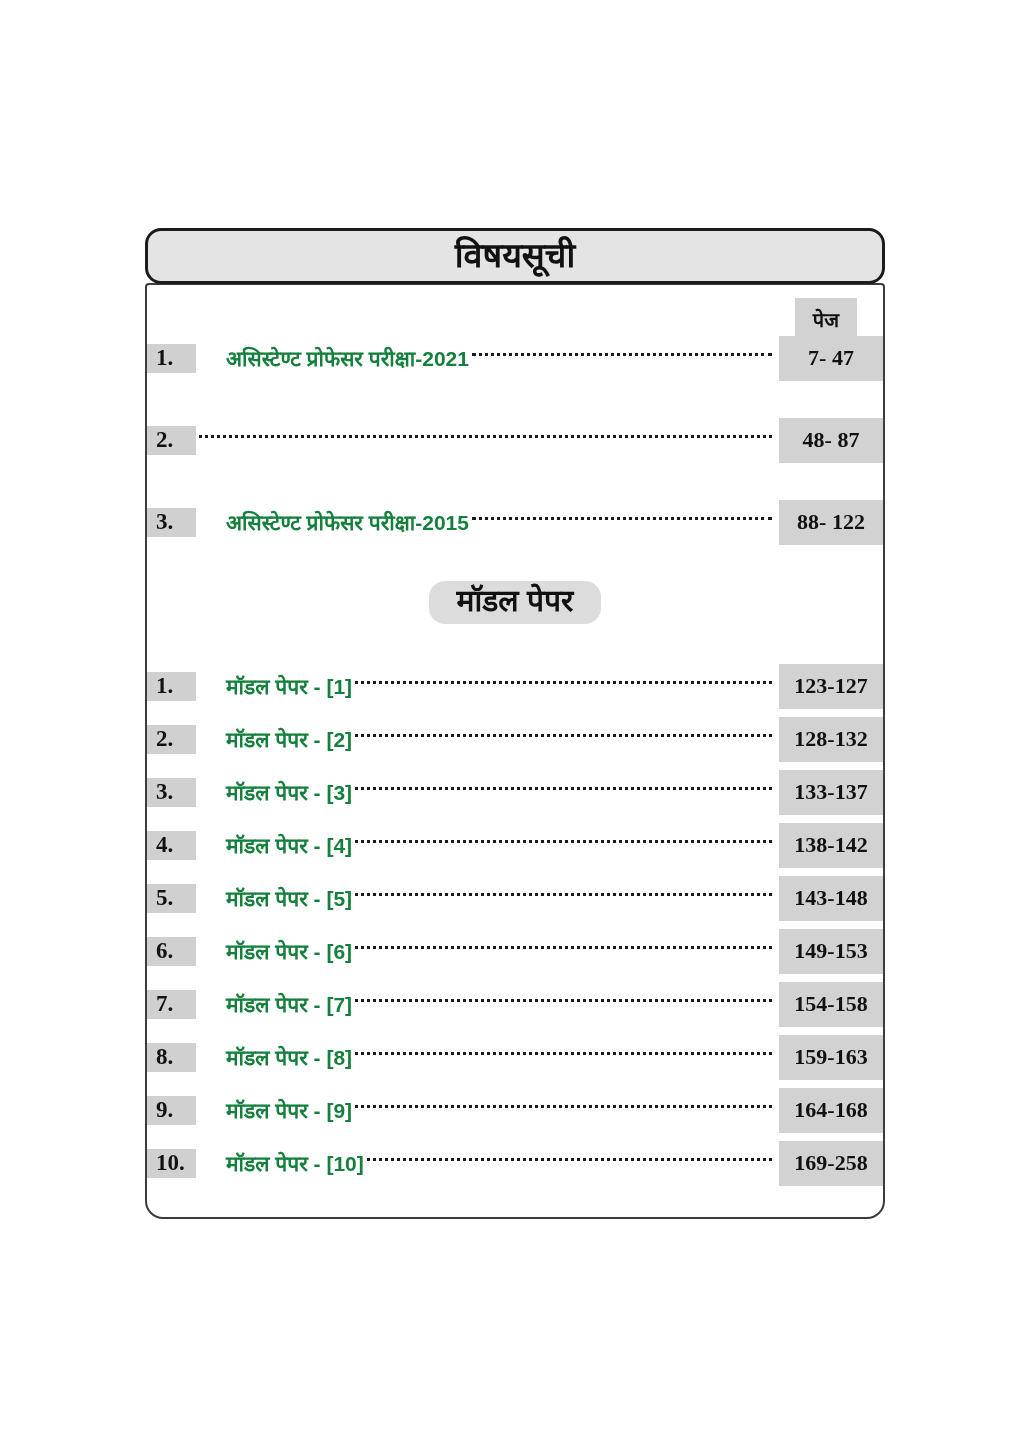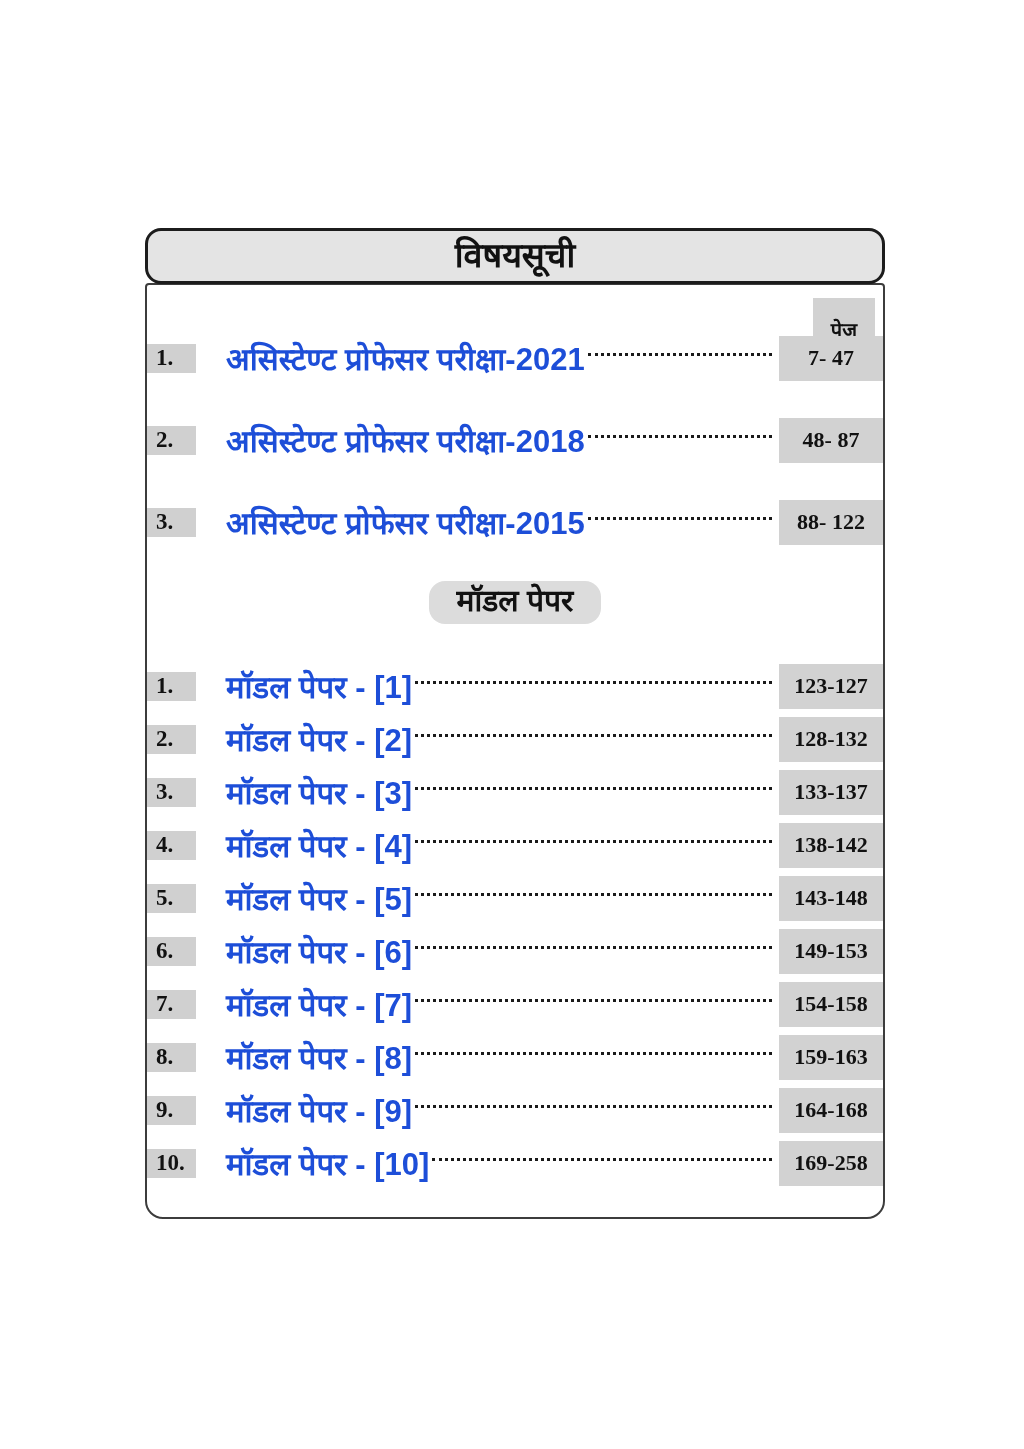--- a/index.html
+++ b/index.html
@@ -64,24 +64,24 @@
     border-radius: 16px;
     padding: 3px 28px 5px 28px;
     font-size: 30px;
     font-weight: 700;
     color: #111111;
     line-height: 1.15;
   }
 
   .page-label {
     position: absolute;
-    right: 8px;
+    right: 26px;
     top: 13px;
     background: #d2d2d2;
-    padding: 18px 18px 3px 18px;
+    padding: 8px 18px 3px 18px;
     font-size: 20px;
     font-weight: 700;
     color: #111111;
   }
 
   .rows {
     position: absolute;
     left: 0;
     right: 0;
     display: flex;
@@ -104,23 +104,23 @@
     font-family: "Liberation Serif", serif;
     font-weight: 700;
     font-size: 23px;
     color: #111111;
     padding-left: 9px;
     display: flex;
     align-items: center;
   }
   .row-label {
     margin-left: 30px;
-    font-size: 31px;
-    font-weight: 700;
-    color: #1d4ed8;
+    font-size: 21px;
+    font-weight: 700;
+    color: #15803d;
     white-space: nowrap;
   }
   .dots {
     flex: 1 1 auto;
     border-bottom: 3px dotted #1a1a1a;
     margin: 0 7px 8px 3px;
     min-width: 20px;
   }
   .pagebox {
     flex: 0 0 104px;
@@ -151,21 +151,20 @@
     <div class="rows s1-rows">
   <div class="row">
     <div class="numbox">1.</div>
     <div class="row-label">असिस्टेण्ट प्रोफेसर परीक्षा-2021</div>
     <div class="dots"></div>
     <div class="pagebox">7- 47</div>
   </div>
 
   <div class="row">
     <div class="numbox">2.</div>
-    <div class="row-label">असिस्टेण्ट प्रोफेसर परीक्षा-2018</div>
     <div class="dots"></div>
     <div class="pagebox">48- 87</div>
   </div>
 
   <div class="row">
     <div class="numbox">3.</div>
     <div class="row-label">असिस्टेण्ट प्रोफेसर परीक्षा-2015</div>
     <div class="dots"></div>
     <div class="pagebox">88- 122</div>
   </div>

